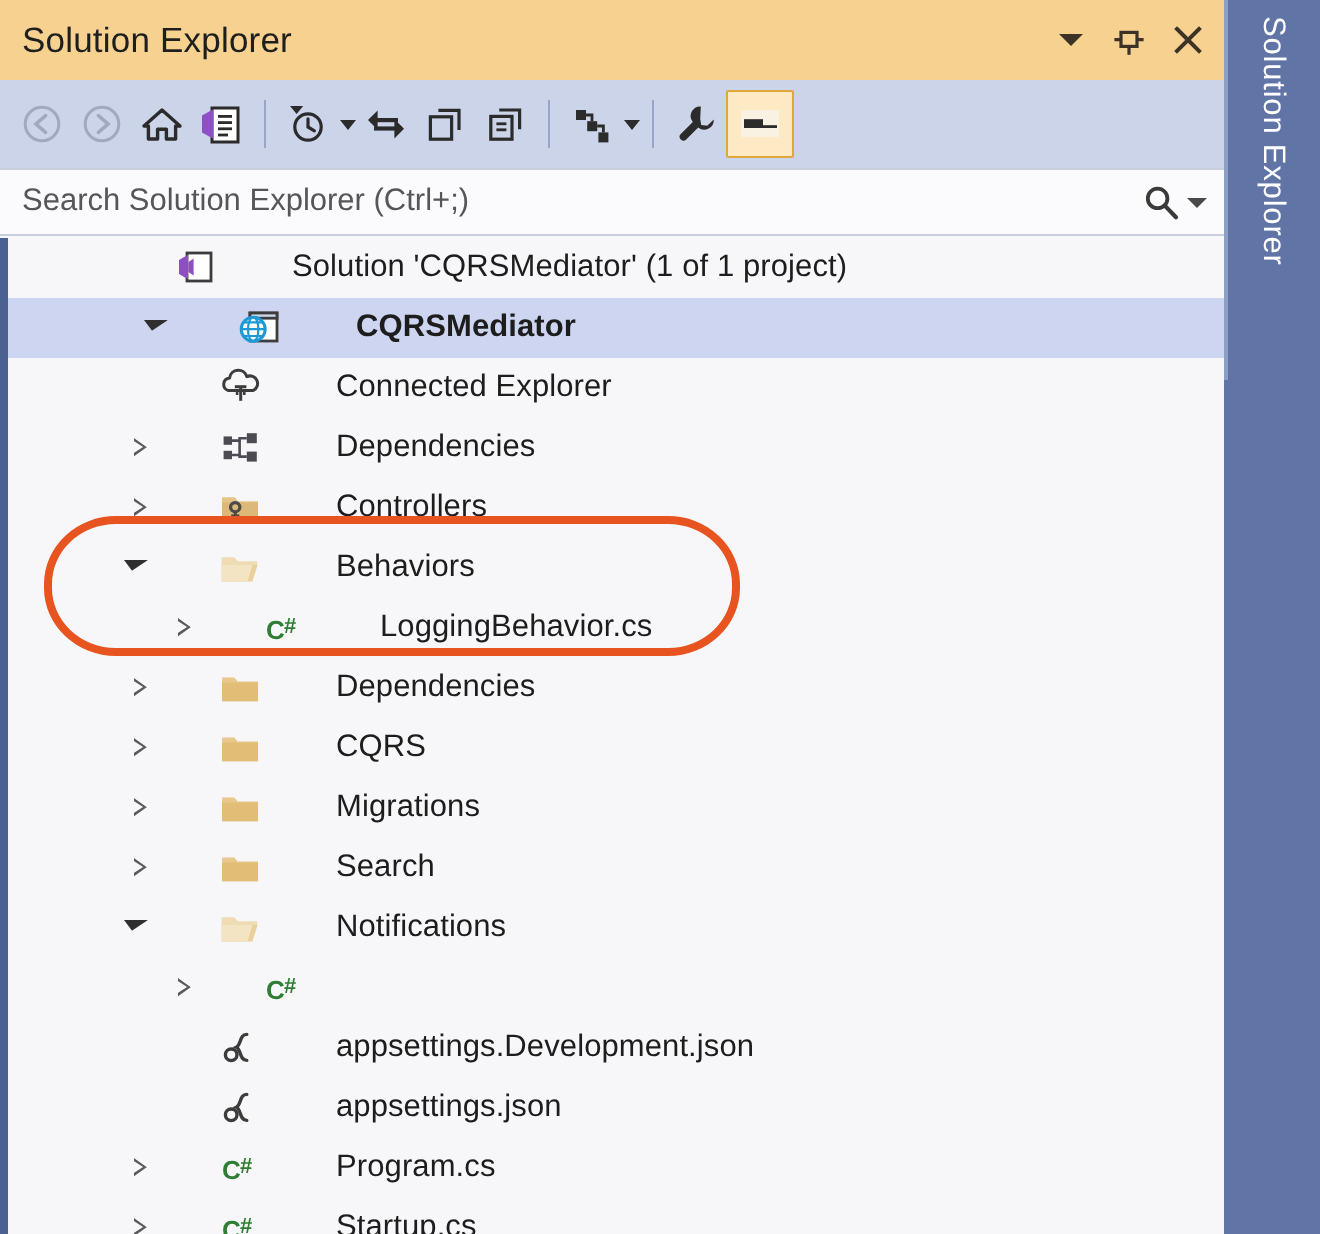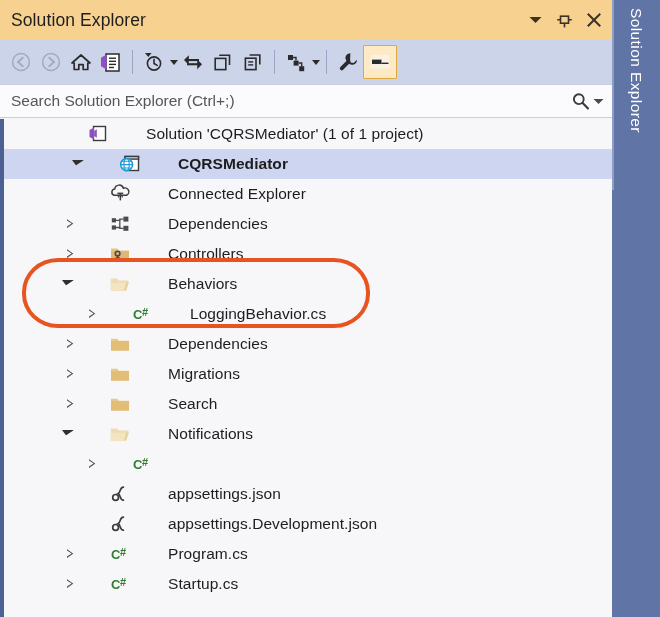--- a/index.html
+++ b/index.html
@@ -537,20 +537,33 @@
           <div style="flex: 0 0 28px;"></div>
           <div class="twisty">
             <div class="tri-collapsed"></div>
           </div>
           <div class="ico">
             <svg width="22" height="19" viewBox="0 0 22 19">
       <path d="M2 3.8 H8.2 L9.8 5.8 H20 V15.6 H2 Z" fill="#e8c88c"></path>
       <path d="M2 6.2 H20 V15.6 H2 Z" fill="#e2bd76"></path>
     </svg>
           </div>
+          <div class="label">CQRS</div>
+        </div>
+        <div class="row">
+          <div style="flex: 0 0 28px;"></div>
+          <div class="twisty">
+            <div class="tri-collapsed"></div>
+          </div>
+          <div class="ico">
+            <svg width="22" height="19" viewBox="0 0 22 19">
+      <path d="M2 3.8 H8.2 L9.8 5.8 H20 V15.6 H2 Z" fill="#e8c88c"></path>
+      <path d="M2 6.2 H20 V15.6 H2 Z" fill="#e2bd76"></path>
+    </svg>
+          </div>
           <div class="label">Migrations</div>
         </div>
         <div class="row">
           <div style="flex: 0 0 28px;"></div>
           <div class="twisty">
             <div class="tri-collapsed"></div>
           </div>
           <div class="ico">
             <svg width="22" height="19" viewBox="0 0 22 19">
       <path d="M2 3.8 H8.2 L9.8 5.8 H20 V15.6 H2 Z" fill="#e8c88c"></path>
@@ -587,32 +600,32 @@
         </div>
         <div class="row">
           <div style="flex: 0 0 28px;"></div>
           <div class="twisty"></div>
           <div class="ico">
             <svg width="21" height="20" viewBox="0 0 21 20">
       <path d="M13.4 3.2 C9.6 3.2 10.8 8.4 8.2 9.6 C10.8 10.8 9.6 16.2 13.4 16.2" fill="none" stroke="#3c3c3c" stroke-width="1.7" stroke-linecap="round"></path>
       <circle cx="5.6" cy="13.4" r="2.9" fill="none" stroke="#3c3c3c" stroke-width="1.7"></circle>
     </svg>
           </div>
-          <div class="label">appsettings.json</div>
+          <div class="label">appsettings.Development.json</div>
         </div>
         <div class="row">
           <div style="flex: 0 0 28px;"></div>
           <div class="twisty"></div>
           <div class="ico">
             <svg width="21" height="20" viewBox="0 0 21 20">
       <path d="M13.4 3.2 C9.6 3.2 10.8 8.4 8.2 9.6 C10.8 10.8 9.6 16.2 13.4 16.2" fill="none" stroke="#3c3c3c" stroke-width="1.7" stroke-linecap="round"></path>
       <circle cx="5.6" cy="13.4" r="2.9" fill="none" stroke="#3c3c3c" stroke-width="1.7"></circle>
     </svg>
           </div>
-          <div class="label">appsettings.Development.json</div>
+          <div class="label">appsettings.json</div>
         </div>
         <div class="row">
           <div style="flex: 0 0 28px;"></div>
           <div class="twisty">
             <div class="tri-collapsed"></div>
           </div>
           <div class="ico">
             <svg width="22" height="19" viewBox="0 0 22 19">
       <text x="2" y="14.4" font-family="Liberation Sans, sans-serif" font-size="13" font-weight="bold" fill="#2e7d32">C</text>
       <text x="11" y="11.4" font-family="Liberation Sans, sans-serif" font-size="11" font-weight="bold" fill="#2e7d32">#</text>

